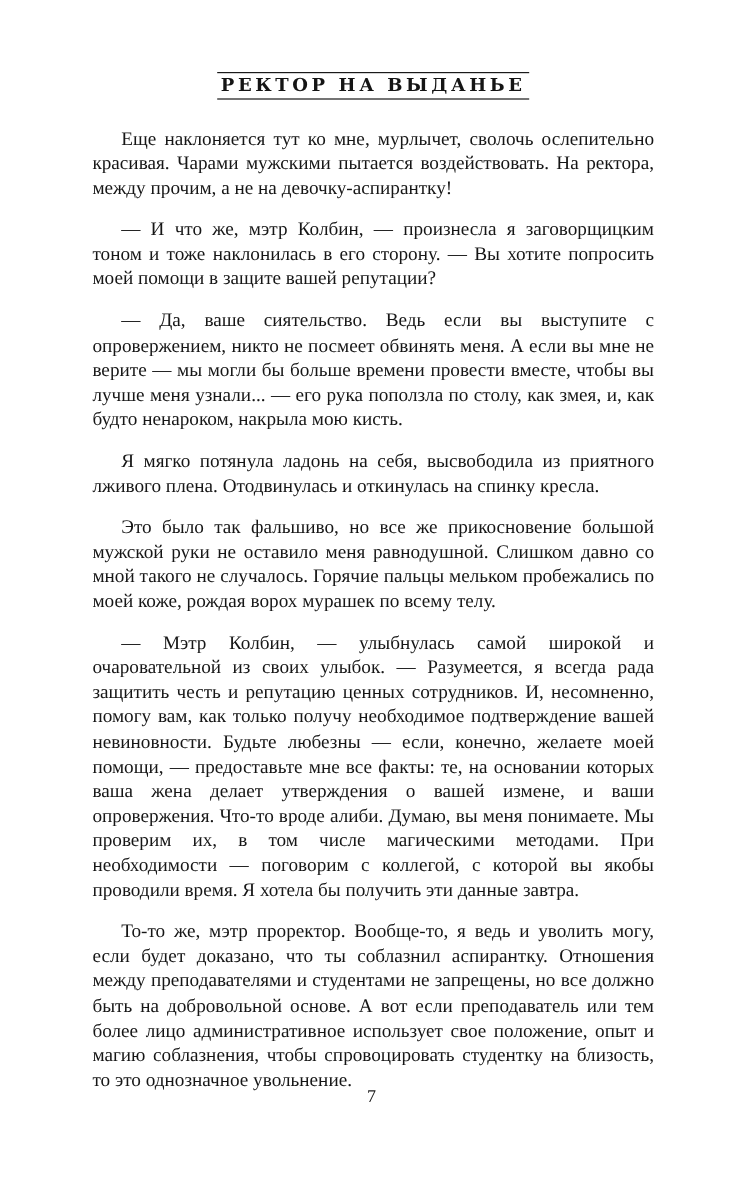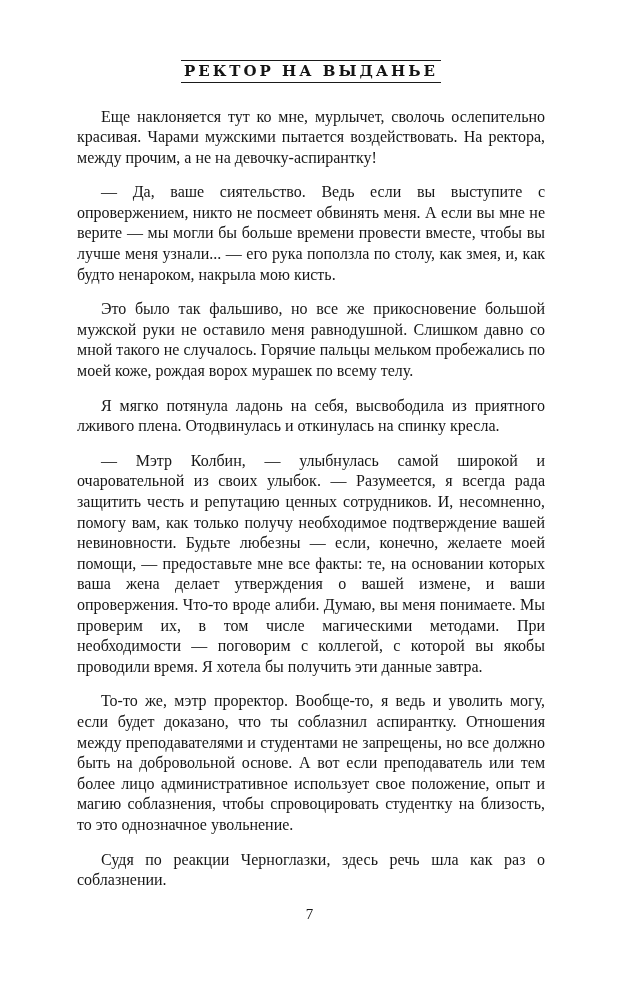--- a/index.html
+++ b/index.html
@@ -64,25 +64,25 @@
 <body>
 
 <div class="book-page">
 
   <div class="header">
     <span class="header-text">РЕКТОР НА ВЫДАНЬЕ</span>
   </div>
 
   <div class="body-text">
       <p class="para">Еще наклоняется тут ко мне, мурлычет, сволочь ослепительно красивая. Чарами мужскими пытается воздействовать. На ректора, между прочим, а не на девочку-аспирантку!</p>
+      <p class="para">— И что же, мэтр Колбин, — произнесла я заговорщицким тоном и тоже наклонилась в его сторону. — Вы хотите попросить моей помощи в защите вашей репутации?</p>
       <p class="para">— Да, ваше сиятельство. Ведь если вы выступите с опровержением, никто не посмеет обвинять меня. А если вы мне не верите — мы могли бы больше времени провести вместе, чтобы вы лучше меня узнали... — его рука поползла по столу, как змея, и, как будто ненароком, накрыла мою кисть.</p>
+      <p class="para">Я мягко потянула ладонь на себя, высвободила из приятного лживого плена. Отодвинулась и откинулась на спинку кресла.</p>
       <p class="para">Это было так фальшиво, но все же прикосновение большой мужской руки не оставило меня равнодушной. Слишком давно со мной такого не случалось. Горячие пальцы мельком пробежались по моей коже, рождая ворох мурашек по всему телу.</p>
-      <p class="para">Я мягко потянула ладонь на себя, высвободила из приятного лживого плена. Отодвинулась и откинулась на спинку кресла.</p>
       <p class="para">— Мэтр Колбин, — улыбнулась самой широкой и очаровательной из своих улыбок. — Разумеется, я всегда рада защитить честь и репутацию ценных сотрудников. И, несомненно, помогу вам, как только получу необходимое подтверждение вашей невиновности. Будьте любезны — если, конечно, желаете моей помощи, — предоставьте мне все факты: те, на основании которых ваша жена делает утверждения о вашей измене, и ваши опровержения. Что-то вроде алиби. Думаю, вы меня понимаете. Мы проверим их, в том числе магическими методами. При необходимости — поговорим с коллегой, с которой вы якобы проводили время. Я хотела бы получить эти данные завтра.</p>
       <p class="para">То-то же, мэтр проректор. Вообще-то, я ведь и уволить могу, если будет доказано, что ты соблазнил аспирантку. Отношения между преподавателями и студентами не запрещены, но все должно быть на добровольной основе. А вот если преподаватель или тем более лицо административное использует свое положение, опыт и магию соблазнения, чтобы спровоцировать студентку на близость, то это однозначное увольнение.</p>
-      <p class="para">Судя по реакции Черноглазки, здесь речь шла как раз о соблазнении.</p>
     </div>
 
   <div class="footer">
     <span class="page-number">7</span>
   </div>
 
 </div>
 
 </body></html>

